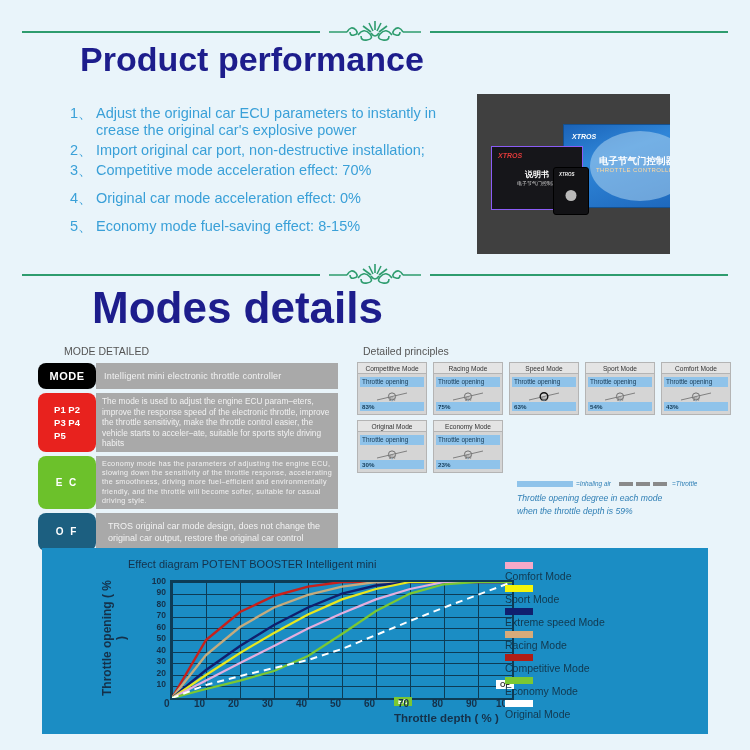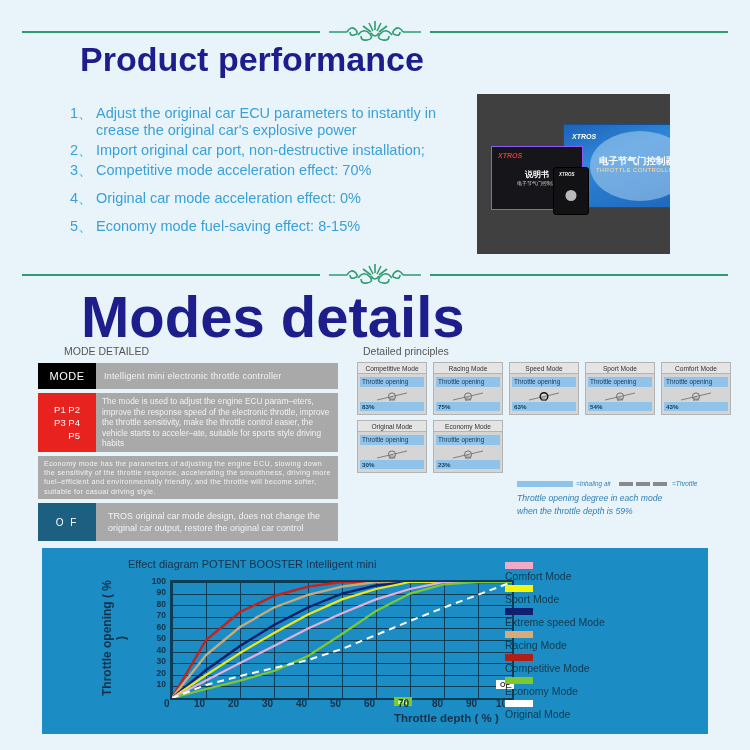--- a/index.html
+++ b/index.html
@@ -14,21 +14,21 @@
   
   .divider{position:absolute;left:22px;right:22px;height:20px;}
   .divider .line{position:absolute;top:9px;left:0;right:0;height:2px;background:#2e9c6e;}
   .divider .orn{position:absolute;left:50%;top:-4px;transform:translateX(-50%);
     width:110px;height:28px;background:#e9f4fa;display:flex;align-items:center;justify-content:center;}
   .divider .orn svg{display:block;}
 
   
   .heading{position:absolute;color:#1d1d8c;font-weight:bold;letter-spacing:0px;}
   #h-product{left:80px;top:40px;font-size:34px;}
-  #h-modes{left:81px;top:283px;font-size:58px;}
+  #h-modes{left:92px;top:283px;font-size:44px;}
 
   
   .bullets{position:absolute;left:70px;top:105px;width:400px;}
   .bullet{display:flex;color:#3aa0d8;font-size:14.5px;line-height:17px;margin-bottom:3px;}
   .bullet .num{width:26px;flex:0 0 26px;text-align:left;}
   .bullet .txt{flex:1;}
   .bullet.gap{margin-top:11px;}
 
   
   .photo{position:absolute;left:477px;top:94px;width:193px;height:160px;background:#404040;overflow:hidden;}
@@ -55,21 +55,21 @@
 
   
   .sublabel{position:absolute;color:#555;font-size:10.5px;}
   #lbl-mode-detailed{left:64px;top:345px;}
   #lbl-principles{left:363px;top:345px;}
 
   
   .mtable{position:absolute;left:38px;top:363px;width:300px;}
   .mrow{display:flex;margin-bottom:4px;}
   .mkey{flex:0 0 58px;display:flex;align-items:center;justify-content:center;
-    color:#fff;font-weight:normal;text-align:right;}
+    color:#fff;font-weight:bold;text-align:left;border-radius:8px;}
   .mval{flex:1;background:#a9a9a9;color:#f2f2f2;padding:3px 6px;}
   .mrow.head .mkey{background:#000;font-size:11px;letter-spacing:.5px;padding:3px 0;}
   .mrow.head .mval{font-size:9px;padding:8px 8px;letter-spacing:.2px;}
   .mrow.p .mkey{background:#e8221e;font-size:9.5px;line-height:13px;padding:6px 0;}
   .mrow.p .mkey .pr{display:block;}
   .mrow.p .mval{font-size:8.3px;line-height:10.5px;}
   .mrow.ec .mkey{background:#6cc12b;font-size:10px;letter-spacing:2px;}
   .mrow.ec .mval{font-size:7.2px;line-height:9.4px;letter-spacing:.35px;}
   .mrow.of .mkey{background:#1c5f80;font-size:10px;letter-spacing:2px;}
   .mrow.of .mval{font-size:9px;line-height:12px;padding:7px 12px;}
@@ -231,20 +231,21 @@
       <div class="mkey">
         <span>
           <span class="pr">P1  P2</span>
           <span class="pr">P3  P4</span>
           <span class="pr">P5</span>
         </span>
       </div>
       <div class="mval">The mode is used to adjust the engine ECU param–eters, improve the response speed of the electronic throttle, improve the throttle sensitivity, make the throttle control easier, the vehicle starts to acceler–ate, suitable for sports style driving habits</div>
     </div>
     <div class="mrow ec">
+      <div class="mkey">E C</div>
       <div class="mval">Economy mode has the parameters of adjusting the engine ECU, slowing down the sensitivity of the throttle response, accelerating the smoothness, driving more fuel–efficient and environmentally friendly, and the throttle will become softer, suitable for casual driving style.</div>
     </div>
     <div class="mrow of">
       <div class="mkey">O F</div>
       <div class="mval">TROS   original car mode design, does not change the original car output, restore the original car control</div>
     </div>
   </div>
 
   <div class="cards">
     <div class="cardrow">

